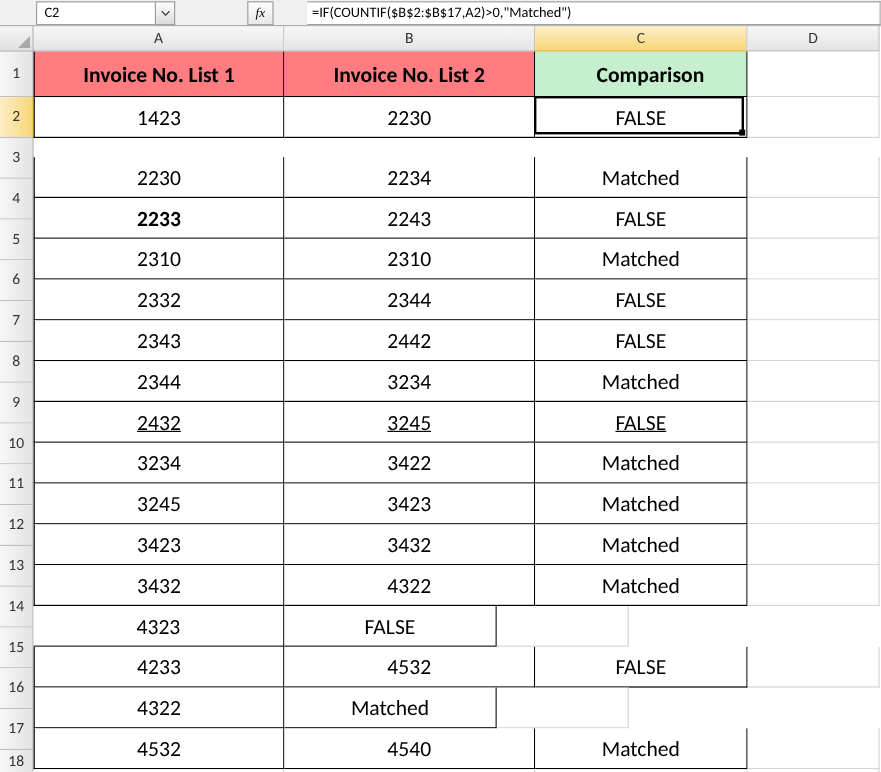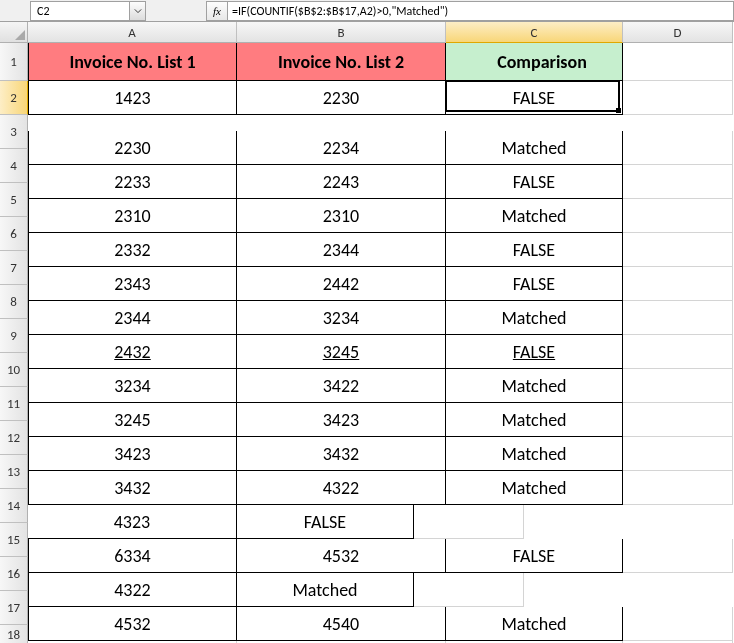--- a/index.html
+++ b/index.html
@@ -36,20 +36,21 @@
       display: flex;
       align-items: center;
       justify-content: center;
     }
     .name-box-dropdown svg { width: 8px; height: 8px; }
     .fx-area {
       display: flex;
       align-items: flex-end;
       margin-left: 60px;
       flex: 1;
+      gap: 28px;
     }
     .fx-btn {
       width: 22px;
       height: 20px;
       background: linear-gradient(#fdfdfd,#e8e8e8);
       border: 1px solid #a0a0a0;
       display: flex;
       align-items: center;
       justify-content: center;
       font-style: italic;
@@ -269,21 +270,21 @@
           </div>
           <div class="cell colB bordered" style="width: 209px; height: 34px;">
             <span>2234</span>
           </div>
           <div class="cell colC bordered" style="width: 177px; height: 34px;">
             <span>Matched</span>
           </div>
           <div class="cell colD" style="width: 110px; height: 34px;"></div>
         </div>
         <div class="row" style="height: 34px;">
-          <div class="cell colA bordered first-col-bordered" style="width: 209px; height: 34px;">
+          <div class="cell colA bordered first-col-bordered" style="width: 209px; height: 34px; font-weight: bold;">
             <span>2233</span>
           </div>
           <div class="cell colB bordered" style="width: 209px; height: 34px;">
             <span>2243</span>
           </div>
           <div class="cell colC bordered" style="width: 177px; height: 34px;">
             <span>FALSE</span>
           </div>
           <div class="cell colD" style="width: 110px; height: 34px;"></div>
         </div>
@@ -399,21 +400,21 @@
           <div class="cell colB bordered" style="width: 209px; height: 34px;">
             <span>4323</span>
           </div>
           <div class="cell colC bordered" style="width: 177px; height: 34px;">
             <span>FALSE</span>
           </div>
           <div class="cell colD" style="width: 110px; height: 34px;"></div>
         </div>
         <div class="row" style="height: 34px;">
           <div class="cell colA bordered first-col-bordered" style="width: 209px; height: 34px;">
-            <span>6334</span>
+            <span>4233</span>
           </div>
           <div class="cell colB bordered" style="width: 209px; height: 34px;">
             <span>4532</span>
           </div>
           <div class="cell colC bordered" style="width: 177px; height: 34px;">
             <span>FALSE</span>
           </div>
           <div class="cell colD" style="width: 110px; height: 34px;"></div>
         </div>
         <div class="row" style="height: 34px;">

